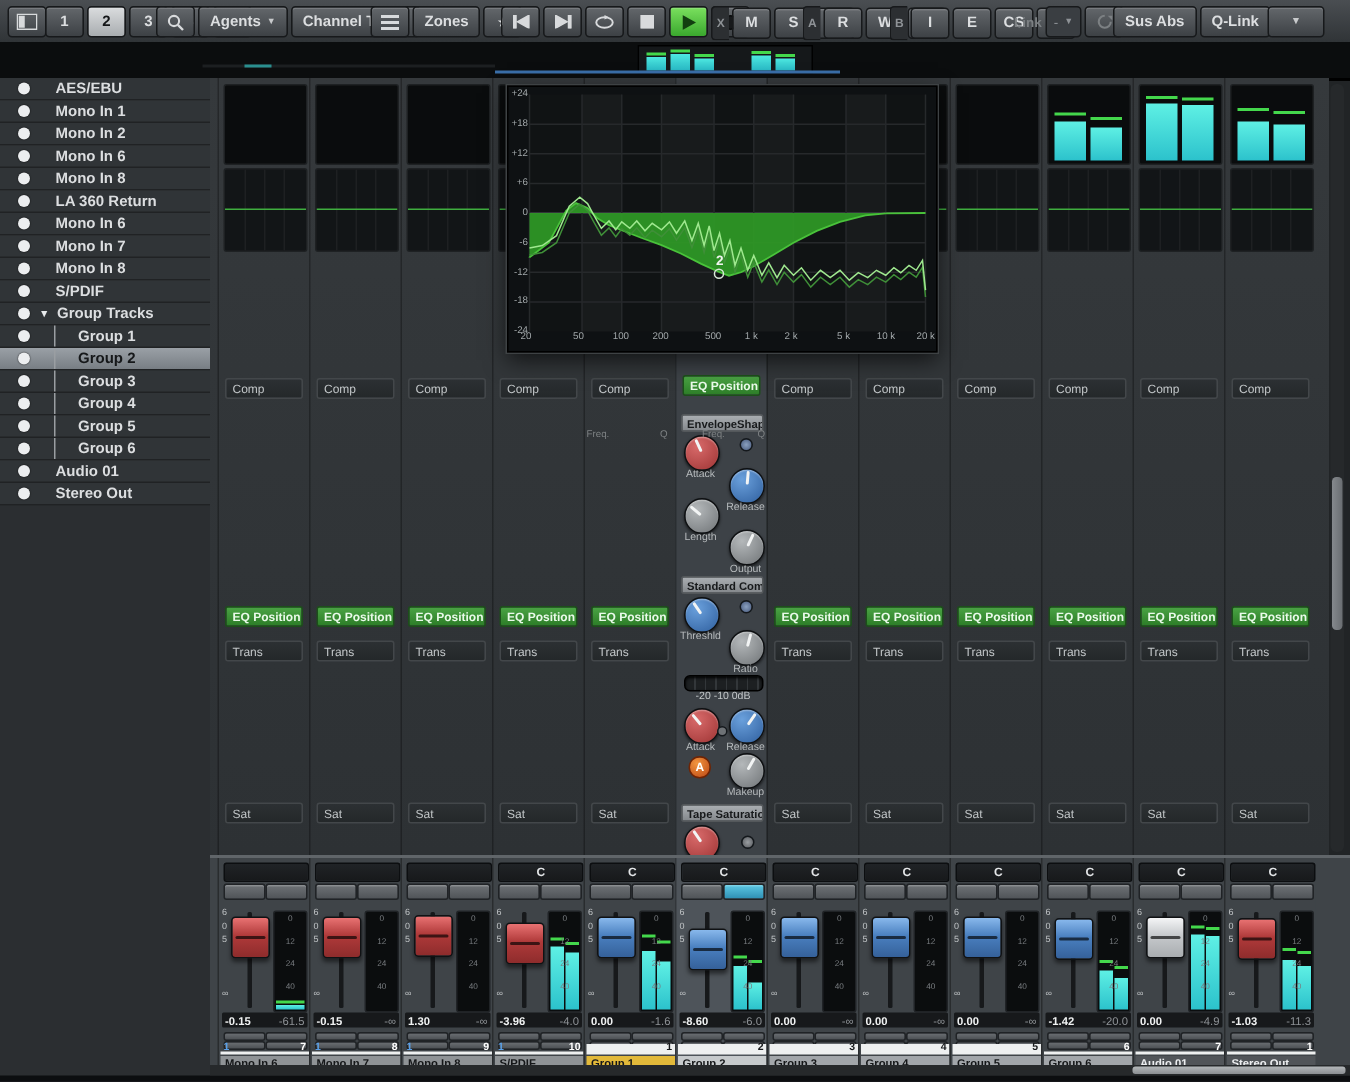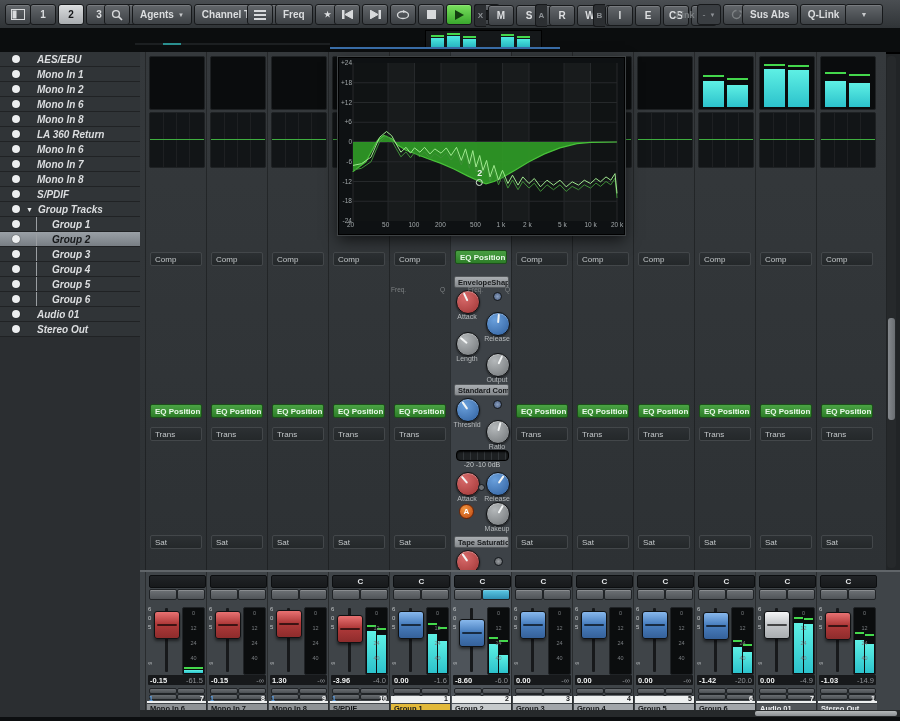--- a/index.html
+++ b/index.html
@@ -29,21 +29,21 @@
 
   
   #sidebar{position:absolute;left:0;top:52px;width:140px;height:669px;background:#2b2e31;border-right:2px solid #141618;}
   .sb-tabs{display:flex;height:20px;border-bottom:1px solid #141618;}
   .sb-tab{flex:1;display:flex;align-items:center;justify-content:center;font-size:10px;font-weight:bold;
     color:#1a1c1e;background:linear-gradient(#8e9296,#6e7276);border-right:1px solid #141618;}
   .sb-tab.active{background:linear-gradient(#d4d6d8,#aeb2b5);}
   .sb-row{position:relative;height:14px;border-bottom:1px solid #202224;background:#303437;display:flex;align-items:center;}
   .sb-row.sel{background:linear-gradient(#9aa0a6,#787e84);}
   .sb-dot{position:absolute;left:12px;width:8px;height:8px;border-radius:50%;background:#eceef0;box-shadow:0 0 1px #000;}
-  .sb-label{position:absolute;left:37px;font-size:10px;font-weight:bold;color:#dcdee0;white-space:nowrap;font-style:italic;}
+  .sb-label{position:absolute;left:37px;font-size:10px;font-weight:bold;color:#dcdee0;white-space:nowrap;}
   .sb-row.sel .sb-label{color:#16181a;}
   .sb-exp{position:absolute;left:26px;font-size:7px;color:#e8eaec;}
   .sb-tree{position:absolute;left:36px;top:0;bottom:0;border-left:1px solid #9a9ea2;}
 
   
   #rackzone{position:absolute;left:140px;top:52px;width:746px;height:518px;background:linear-gradient(#35393c,#2d3134);}
   .rk-col{position:absolute;top:0;width:61px;height:518px;border-left:1px solid rgba(0,0,0,.3);box-sizing:border-box;}
   .rk-col.expanded{background:#3d4247;}
   .meterbox{position:absolute;left:3px;top:4px;width:54px;height:52px;background:#0a0c0d;border:1px solid #1e2123;border-radius:2px;}
   .eqthumb{position:absolute;left:3px;top:60px;width:54px;height:54px;background:#121517;border:1px solid #1e2123;border-radius:2px;overflow:hidden;}
@@ -152,21 +152,21 @@
       <div class="tb-btn">Channel Types</div>
     </div>
     <div class="tbabs" style="left:247px;">
       <div class="tb-btn narrow">
         <svg width="12" height="10" viewBox="0 0 12 10">
             <rect y="0" width="12" height="2" fill="#d8dadc"></rect>
             <rect y="4" width="12" height="2" fill="#d8dadc"></rect>
             <rect y="8" width="12" height="2" fill="#d8dadc"></rect>
           </svg>
       </div>
-      <div class="tb-btn">Freq</div>
+      <div class="tb-btn">Zones</div>
       <div class="tb-btn narrow" style="font-size:8px;">★</div>
     </div>
     <div class="tbabs" style="left:334px;">
       <div class="tb-btn narrow">
           <svg width="11" height="9" viewBox="0 0 11 9">
             <rect x="0" y="0" width="2" height="9" class="tb-ico"></rect>
             <path d="M11 0 L3 4.5 L11 9 Z" class="tb-ico"></path>
           </svg>
         </div>
       <div class="tb-btn narrow">
@@ -967,21 +967,21 @@
           <div class="mscale" style="top: 17px;">12</div>
           <div class="mscale" style="top: 32px;">24</div>
           <div class="mscale" style="top: 47px;">40</div>
           <div class="mbar" style="left: 1px; width: 9px; height: 33px;"></div>
           <div class="mbar" style="left: 11px; width: 9px; height: 29px;"></div>
           <div class="mpeak" style="left: 1px; width: 9px; bottom: 40px;"></div>
           <div class="mpeak" style="left: 11px; width: 9px; bottom: 38px;"></div>
         </div>
         <div class="valrow">
           <div class="vdb">-1.03</div>
-          <div class="vpk">-14.9</div>
+          <div class="vpk">-11.3</div>
         </div>
         <div class="smbtn" style="left: 3px; top: 116px;"></div>
         <div class="smbtn" style="left: 31px; top: 116px;"></div>
         <div class="smbtn" style="left: 3px; top: 122px;"></div>
         <div class="smbtn" style="left: 31px; top: 122px;"></div>
         <div class="numbar line">
           <span class="n">1</span>
         </div>
         <div class="nametag" style="background: rgb(81, 85, 89); color: rgb(236, 238, 240);">Stereo Out</div>
       </div>

